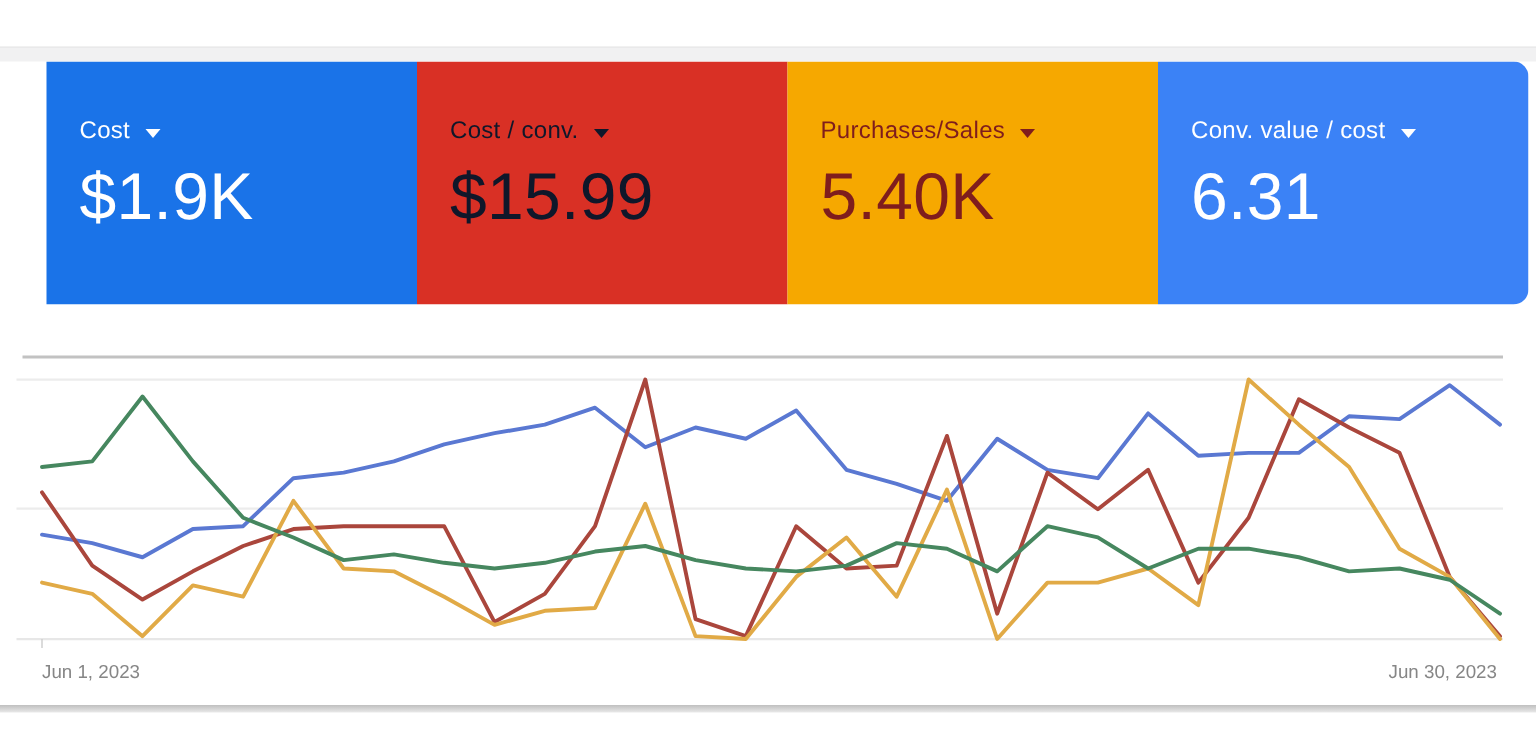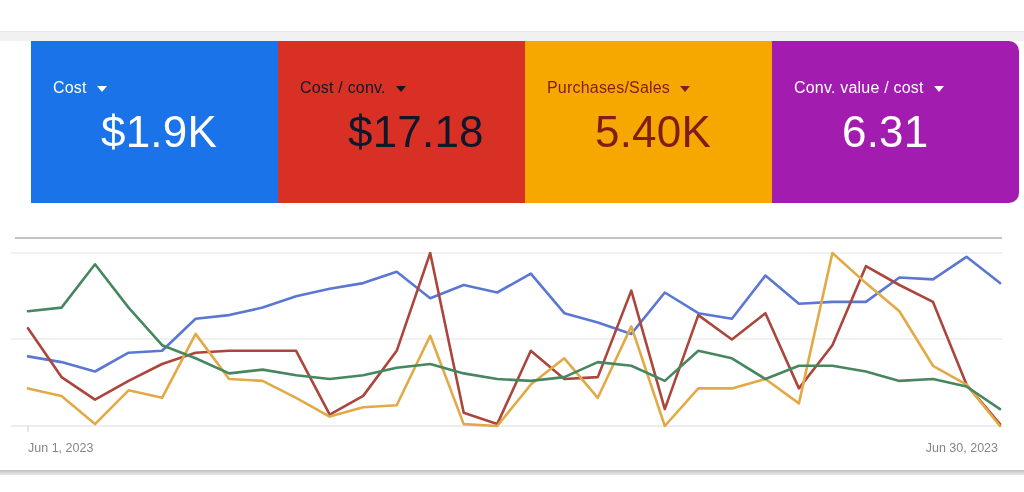--- a/index.html
+++ b/index.html
@@ -45,21 +45,20 @@
     border-right: 5.5px solid transparent;
     border-top: 6.5px solid currentColor;
     margin-top: 2px;
   }
   .card-value {
     margin-top: 13px;
     font-size: 44px;
     line-height: 1;
     letter-spacing: 0.2px;
     white-space: nowrap;
-    margin-left: 48px;
   }
   .chart {
     position: absolute; left: 0; top: 233px;
     width: 1024px; height: 237px; text-align: right;
   }
   .chart svg { display: block; }
   .chart text {
     font-family: "Liberation Sans", sans-serif;
     font-size: 12.5px;
     fill: #868686;
@@ -81,30 +80,30 @@
       <span>Cost</span>
       <span class="arrow"></span>
     </div>
     <div class="card-value">$1.9K</div>
   </div>
   <div class="card" style="background: rgb(217, 48, 37); color: #0f172a;">
     <div class="card-selector">
       <span>Cost / conv.</span>
       <span class="arrow"></span>
     </div>
-    <div class="card-value">$17.18</div>
+    <div class="card-value">$15.99</div>
   </div>
   <div class="card" style="background: rgb(246, 168, 0); color: #7f1d1d;">
     <div class="card-selector">
       <span>Purchases/Sales</span>
       <span class="arrow"></span>
     </div>
     <div class="card-value">5.40K</div>
   </div>
-  <div class="card" style="background: #a21caf; color: rgb(255, 255, 255);">
+  <div class="card" style="background: #3b82f6; color: rgb(255, 255, 255);">
     <div class="card-selector">
       <span>Conv. value / cost</span>
       <span class="arrow"></span>
     </div>
     <div class="card-value">6.31</div>
   </div>
 </div>
 
 <div class="chart">
   <svg width="1024" height="237" viewBox="0 0 1024 237" xmlns="http://www.w3.org/2000/svg">

